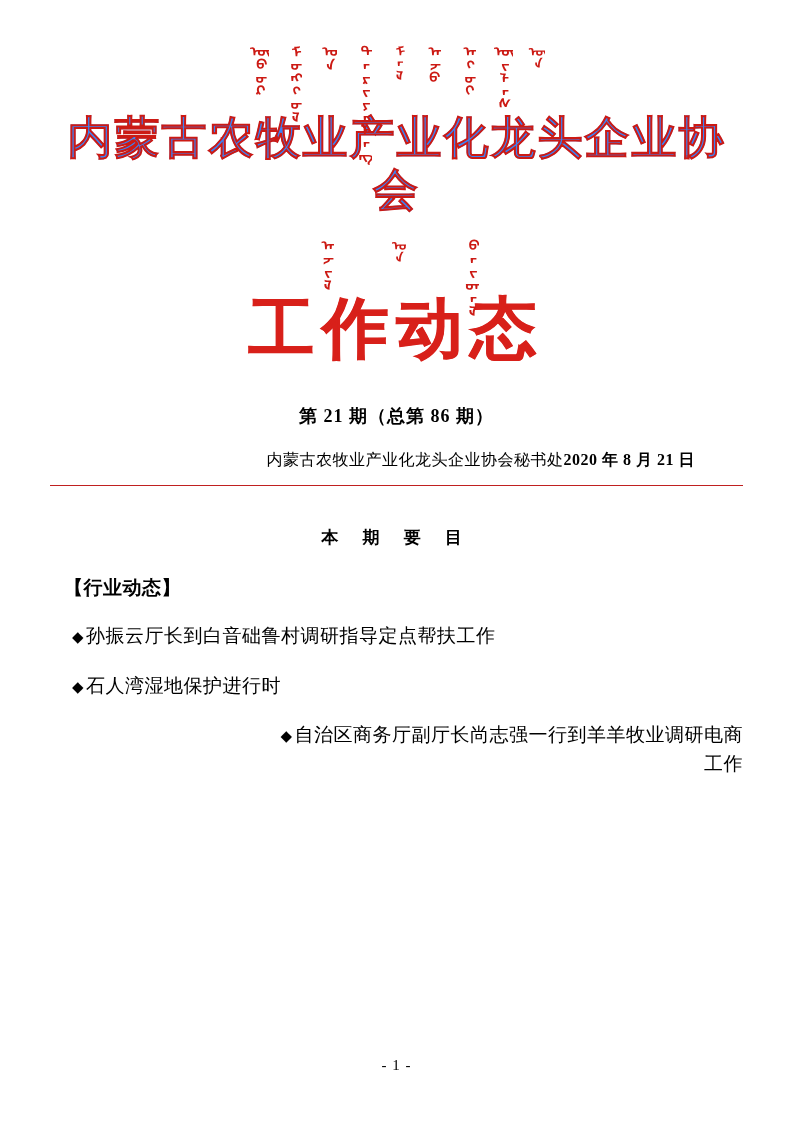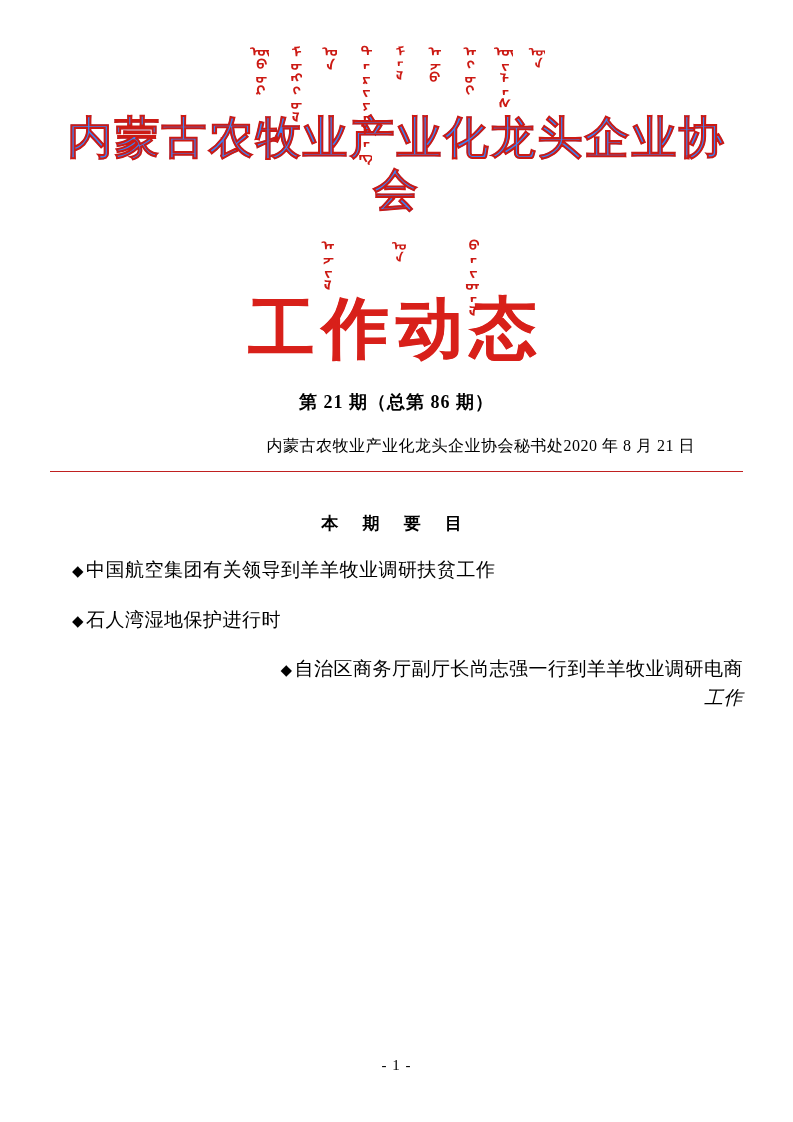--- a/index.html
+++ b/index.html
@@ -77,35 +77,35 @@
     letter-spacing: 8px;
     line-height: 1.1;
     margin-top: -2px;
     -webkit-text-stroke: 0.8px #d8201a;
   }
 
   .issue-line {
     text-align: center;
     font-weight: 700;
     font-size: 18px;
-    margin-top: 26px;
+    margin-top: 40px;
     letter-spacing: 1px;
     font-family: "Liberation Serif", serif;
   }
 
   .meta-row {
     display: flex;
     justify-content: flex-end;
     align-items: baseline;
     font-size: 16px;
     margin-top: 22px;
     padding: 0 18px 0 16px;
     letter-spacing: 0.5px;
   }
-  .meta-right { padding-right: 30px; }
+  .meta-right { padding-right: 30px; font-weight: bold; }
 
   .rule {
     border: none;
     border-top: 1.6px solid #c02020;
     margin: 14px 0 0 0;
     height: 0;
   }
 
   
   .contents-title {
@@ -134,21 +134,20 @@
     font-size: 15px;
     margin-right: 2px;
   }
   .entry.wrap {
     padding-left: 22px;
     text-align: right;
   }
   .entry .cont {
     display: block;
     padding-left: 0px;
-    font-style: italic;
   }
 
   
   .footer {
     position: absolute;
     left: 0;
     right: 0;
     bottom: 48px;
     text-align: center;
     font-size: 15px;
@@ -190,23 +189,24 @@
       <span>内蒙古农牧业产业化龙头企业协会秘书处</span>
       <span class="meta-right">2020 年 8 月 21 日</span>
     </div>
 
     <hr class="rule">
   </div>
 
   <div class="contents">
     <div class="contents-title">本 期 要 目</div>
 
+    <div class="section-head">【行业动态】</div>
 
     <div class="entry">
-      <span class="bullet">◆</span><span>中国航空集团有关领导到羊羊牧业调研扶贫工作</span>
+      <span class="bullet">◆</span><span>孙振云厅长到白音础鲁村调研指导定点帮扶工作</span>
     </div>
 
 
 
     <div class="entry">
       <span class="bullet">◆</span><span>石人湾湿地保护进行时</span>
     </div>
 
     <div class="entry wrap">
       <span class="bullet">◆</span><span>自治区商务厅副厅长尚志强一行到羊羊牧业调研电商</span>

